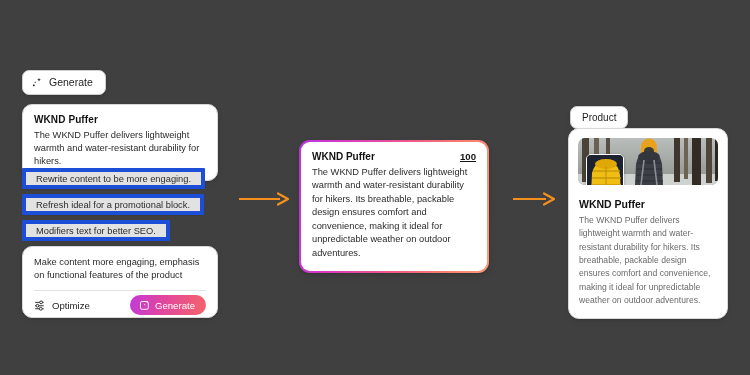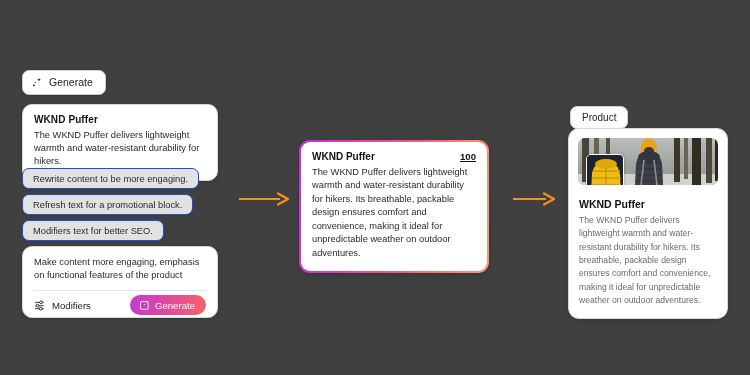--- a/index.html
+++ b/index.html
@@ -73,22 +73,22 @@
 
   
   .chip {
     position: absolute;
     left: 22px;
     height: 21px;
     display: flex;
     align-items: center;
     padding: 0 10px;
     background: #e2e2e2;
-    border: 1px solid #1d4ed8;
-    border-radius: 7px;
+    border: 4px solid #1d4ed8;
+    border-radius: 1px;
     font-size: 9.3px;
     color: #2b2b2b;
     box-sizing: border-box;
     box-shadow: 0 1px 2px rgba(0,0,0,0.07);
     white-space: nowrap;
   }
   #chip-0 { top: 168px; }
   #chip-1 { top: 194px; }
   #chip-2 { top: 220px; }
 
@@ -259,42 +259,42 @@
 
   <div class="card" id="source-card">
     <div class="title">WKND Puffer</div>
     <div class="body">The WKND Puffer delivers lightweight warmth and water-resistant durability for hikers.</div>
   </div>
 
   <div class="chip" id="chip-0">
     <span>Rewrite content to be more engaging.</span>
   </div>
   <div class="chip" id="chip-1">
-    <span>Refresh text for a promotional block.</span>
+    <span>Refresh ideal for a promotional block.</span>
   </div>
   <div class="chip" id="chip-2">
     <span>Modifiers text for better SEO.</span>
   </div>
 
   <div class="card" id="composer-card">
     <div class="composer-text">Make content more engaging, emphasis on functional features of the product</div>
     <div class="divider"></div>
     <div class="composer-row">
       <div class="modifiers">
         <span style="display:flex;">
           <svg width="12" height="12" viewBox="0 0 16 16">
             <line x1="1.5" y1="4.5" x2="13" y2="4.5" stroke="#1f1f1f" stroke-width="1.2"></line>
             <line x1="1.5" y1="9.0" x2="13" y2="9.0" stroke="#1f1f1f" stroke-width="1.2"></line>
             <line x1="1.5" y1="13.0" x2="13" y2="13.0" stroke="#1f1f1f" stroke-width="1.2"></line>
             <circle cx="9.5" cy="4.5" r="1.9" fill="#ffffff" stroke="#1f1f1f" stroke-width="1.2"></circle>
             <circle cx="4.6" cy="9.0" r="1.9" fill="#ffffff" stroke="#1f1f1f" stroke-width="1.2"></circle>
             <circle cx="9.0" cy="13.0" r="1.9" fill="#ffffff" stroke="#1f1f1f" stroke-width="1.2"></circle>
           </svg>
         </span>
-        <span>Modifiers</span>
+        <span>Optimize</span>
       </div>
       <button class="gen-btn">
         <span style="display:flex;">
           <svg width="11" height="11" viewBox="0 0 16 16">
             <path d="M11.5 2.2H4.2A2.0 2.0 0 0 0 2.2 4.2v7.3a2.0 2.0 0 0 0 2.0 2.0h7.3a2.0 2.0 0 0 0 2.0-2.0V4.2" fill="none" stroke="#ffffff" stroke-width="1.3" stroke-linecap="round"></path>
             <path d="M12.3 0.9l.6 1.5 1.5.6-1.5.6-.6 1.5-.6-1.5-1.5-.6 1.5-.6z" fill="#ffffff"></path>
             <path d="M8.4 5.6l.4 1.0 1.0.4-1.0.4-.4 1.0-.4-1.0-1.0-.4 1.0-.4z" fill="#ffffff"></path>
           </svg>
         </span>
         <span>Generate</span>

